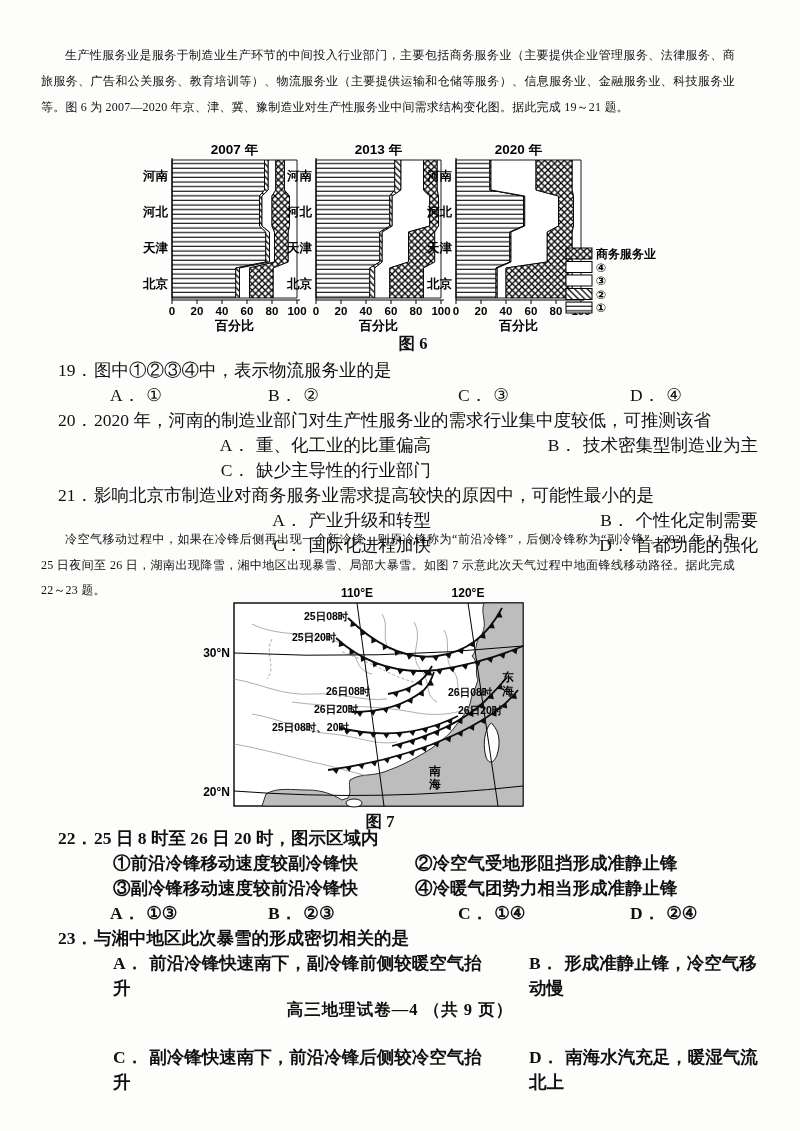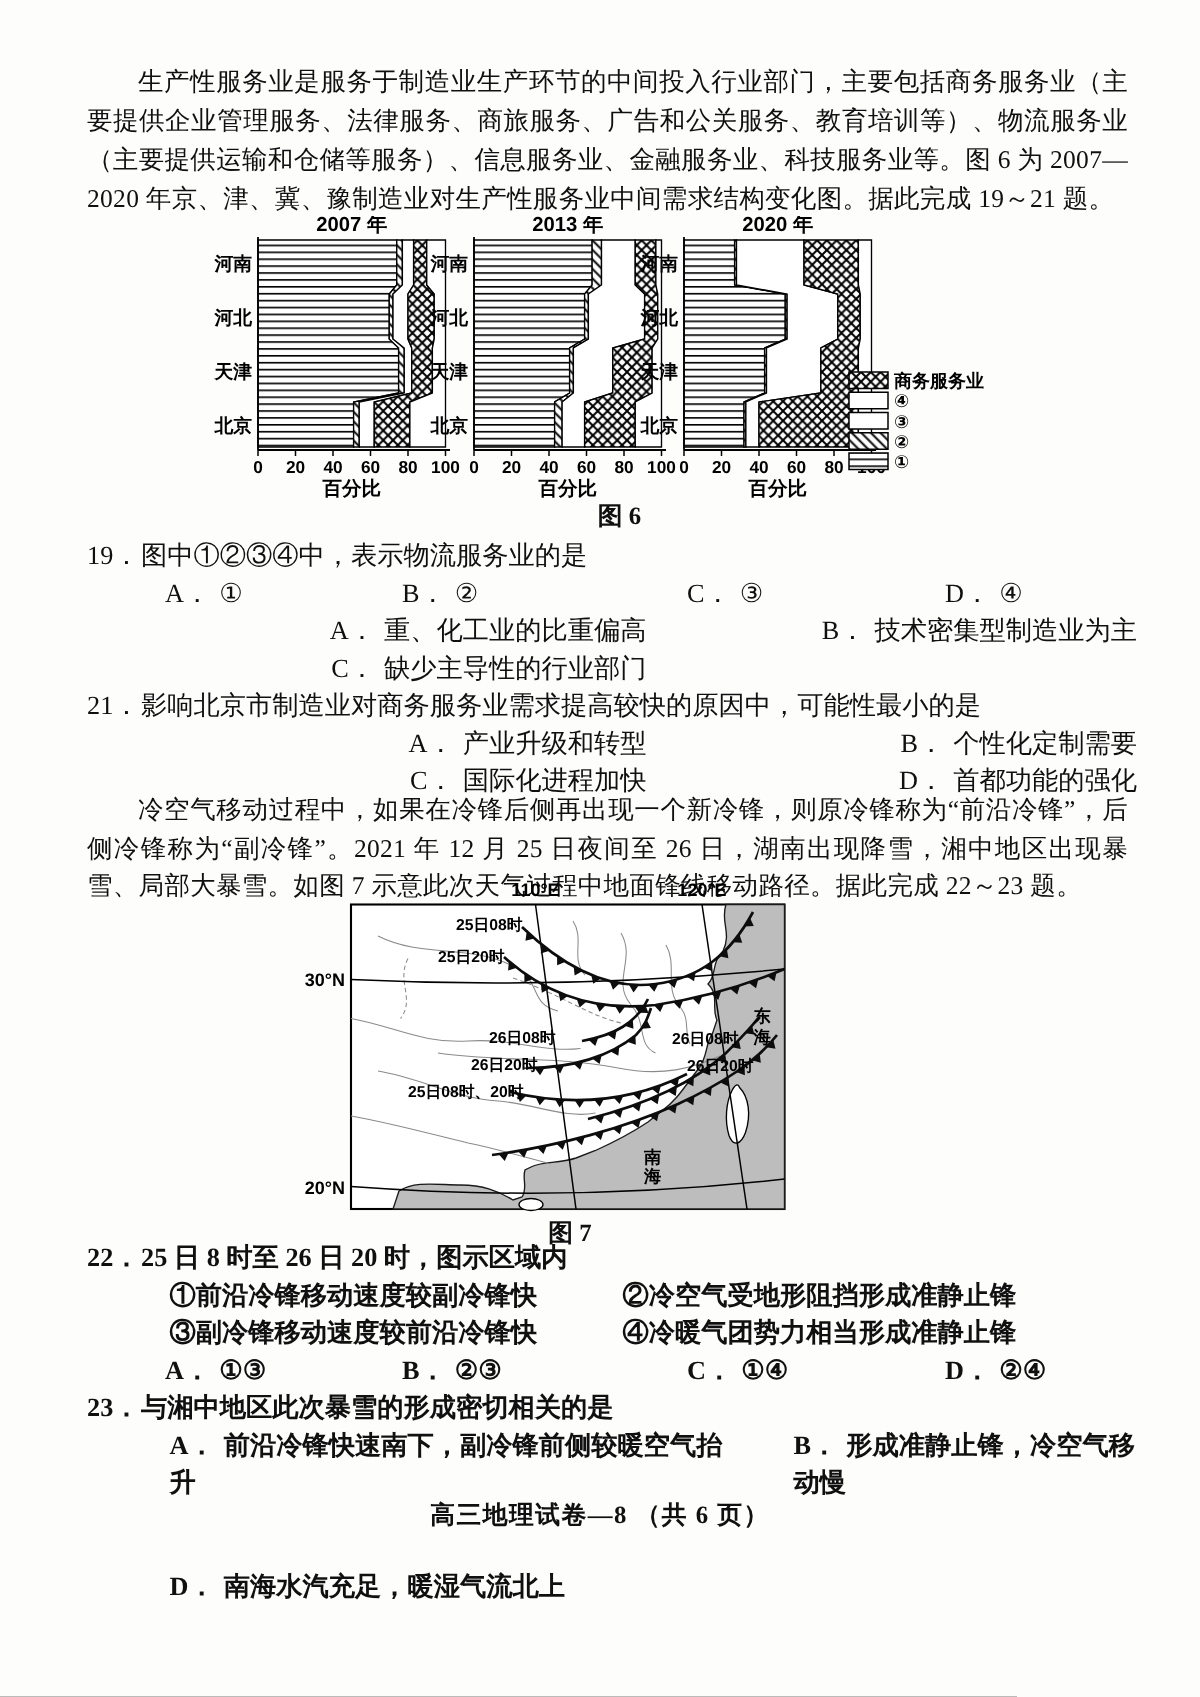--- a/index.html
+++ b/index.html
@@ -1,18 +1,18 @@
 <!DOCTYPE html>
 <html><head>
 <meta charset="utf-8">
 <style>
   html,body{margin:0;padding:0;background:#888;}
   #page{position:relative;width:800px;height:1131px;background:#fdfdfc;margin:0 auto;
         font-family:"Liberation Serif","DejaVu Serif",serif;color:#101010;overflow:hidden;}
-  .para{position:absolute;left:58px;width:694px;font-size:17px;line-height:26px;
+  .para{position:absolute;left:41px;width:694px;font-size:12px;line-height:26px;
         text-align:justify;text-indent:2em;letter-spacing:0.2px;font-family:Liberation Serif, serif;}
   #intro1{top:42px;}
   #intro2{top:527px;line-height:25.5px;}
   .figcap{position:absolute;font-size:16.5px;font-weight:bold;padding-left:13px;}
   #fig6cap{left:0;top:333px;width:800px;text-align:center;}
   #fig7cap{left:192px;top:811px;width:350px;text-align:center;}
   #fig6wrap{position:absolute;left:132px;top:144px;width:668px;height:196px;}
   #fig7wrap{position:absolute;left:192px;top:584px;width:350px;height:244px;}
   #questions1{position:absolute;left:58px;top:358px;width:700px;}
   #questions2{position:absolute;left:58px;top:826px;width:700px;font-weight:bold;}
@@ -147,20 +147,21 @@
       <div class="q">
         <div class="qline"><span class="qnum">19．</span><span>图中①②③④中，表示物流服务业的是</span></div>
         <div class="opts-row4">
           <span class="opt"><span class="okey">A．</span><span>①</span></span>
           <span class="opt"><span class="okey">B．</span><span>②</span></span>
           <span class="opt"><span class="okey">C．</span><span>③</span></span>
           <span class="opt"><span class="okey">D．</span><span>④</span></span>
         </div>
       </div>
       <div class="q">
+        <div class="qline"><span class="qnum">20．</span><span>2020 年，河南的制造业部门对生产性服务业的需求行业集中度较低，可推测该省</span></div>
         <div class="opts-col2">
           <span class="opt"><span class="okey">A．</span><span>重、化工业的比重偏高</span></span>
           <span class="opt"><span class="okey">B．</span><span>技术密集型制造业为主</span></span>
           <span class="opt"><span class="okey">C．</span><span>缺少主导性的行业部门</span></span>
         </div>
       </div>
       <div class="q">
         <div class="qline"><span class="qnum">21．</span><span>影响北京市制造业对商务服务业需求提高较快的原因中，可能性最小的是</span></div>
         <div class="opts-col2">
           <span class="opt"><span class="okey">A．</span><span>产业升级和转型</span></span>
@@ -319,19 +320,20 @@
           <span class="opt"><span class="okey">B．</span><span>②③</span></span>
           <span class="opt"><span class="okey">C．</span><span>①④</span></span>
           <span class="opt"><span class="okey">D．</span><span>②④</span></span>
         </div>
       </div>
       <div class="q">
         <div class="qline"><span class="qnum">23．</span><span>与湘中地区此次暴雪的形成密切相关的是</span></div>
         <div class="opts-col2w">
           <span class="opt"><span class="okey">A．</span><span>前沿冷锋快速南下，副冷锋前侧较暖空气抬升</span></span>
           <span class="opt"><span class="okey">B．</span><span>形成准静止锋，冷空气移动慢</span></span>
+          <span class="opt"><span class="okey">C．</span><span>副冷锋快速南下，前沿冷锋后侧较冷空气抬升</span></span>
           <span class="opt"><span class="okey">D．</span><span>南海水汽充足，暖湿气流北上</span></span>
         </div>
       </div>
     </div>
 
-  <div id="footer">高三地理试卷—8 （共 6 页）</div>
+  <div id="footer">高三地理试卷—4 （共 9 页）</div>
 </div>
 
 </body></html>

